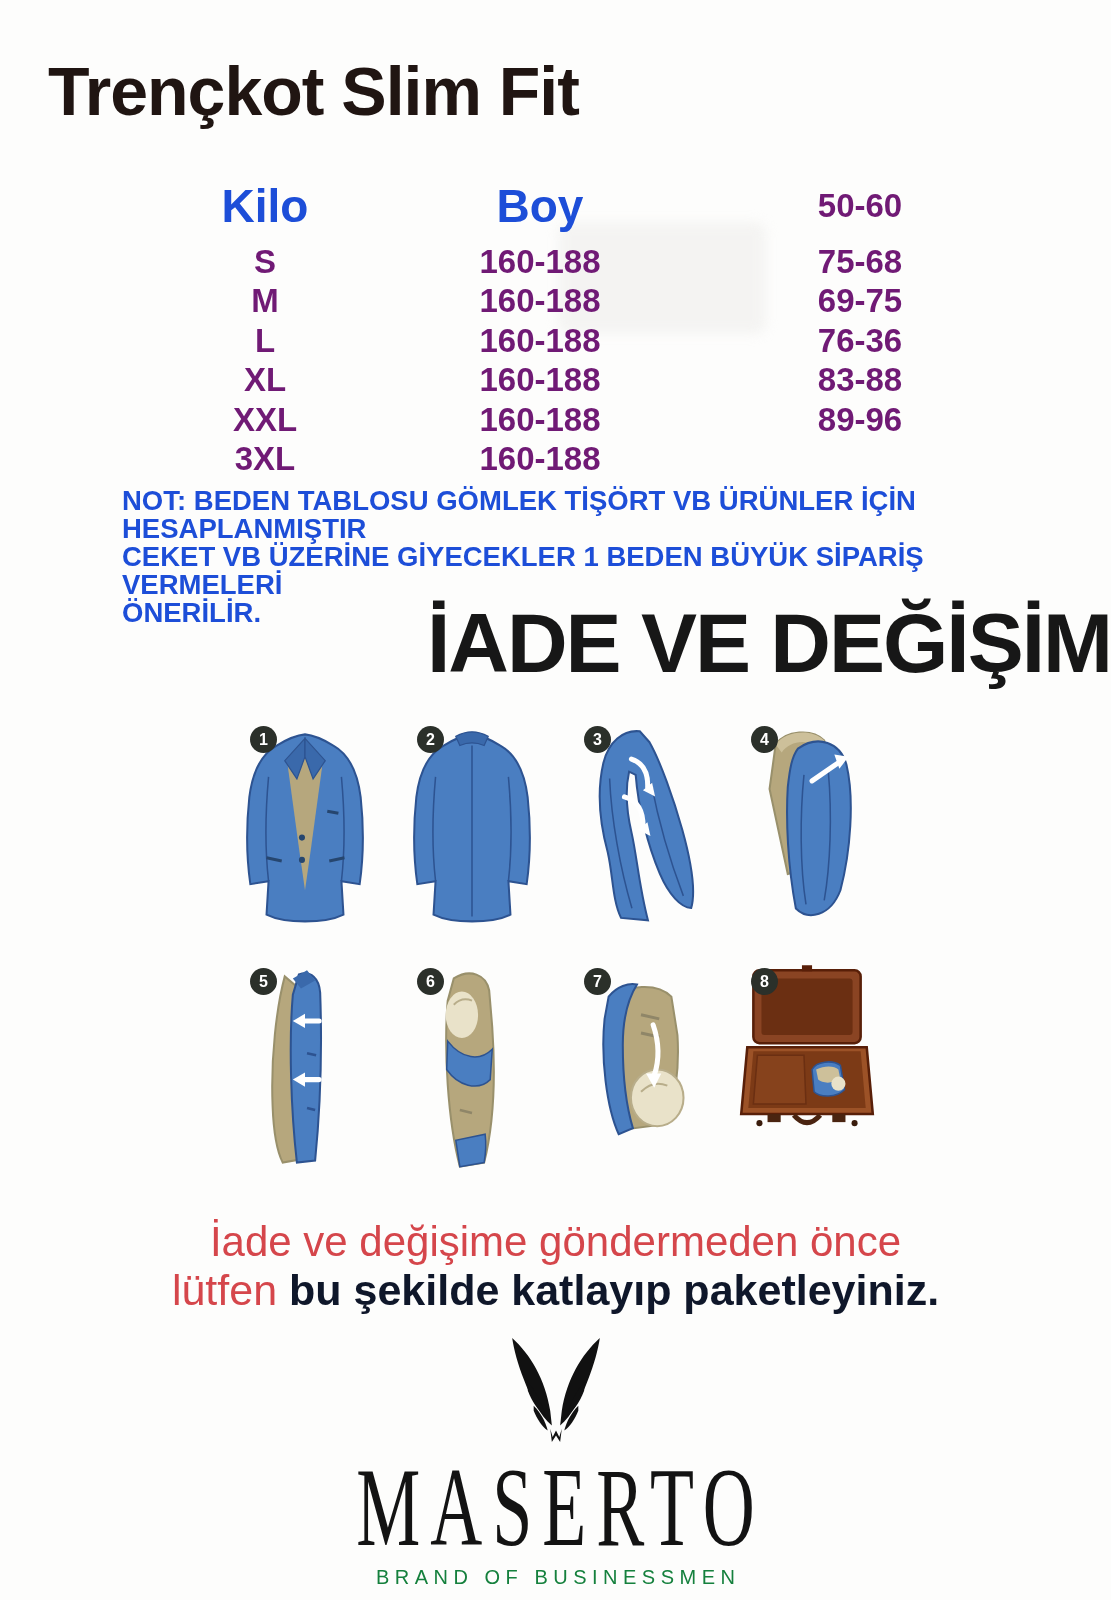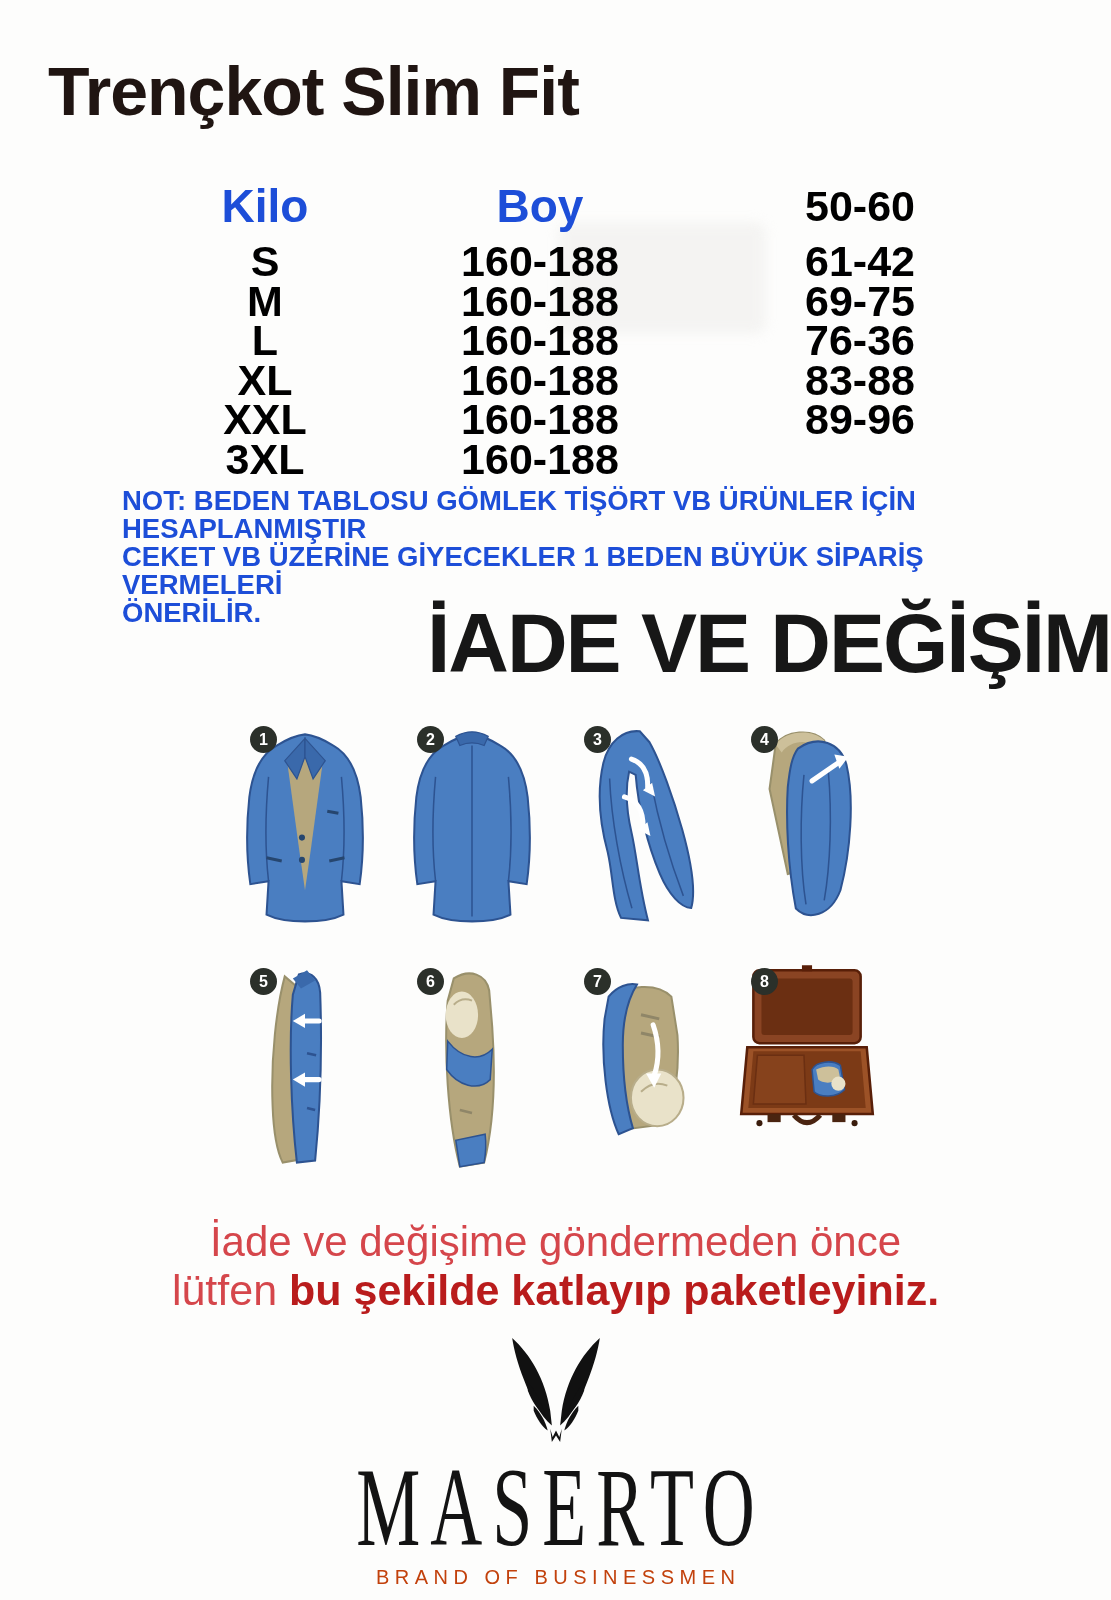--- a/index.html
+++ b/index.html
@@ -20,21 +20,21 @@
     position:absolute;left:558px;top:222px;width:208px;height:112px;
     background:#efeeec;filter:blur(6px);opacity:.6;border-radius:10px;
   }
   .size-table{
     position:absolute;left:140px;top:170px;width:890px;
     display:grid;grid-template-columns:250px 300px 340px;
     grid-template-rows:72px repeat(6,39.5px);
   }
   .size-table .cell{
     display:flex;align-items:center;justify-content:center;
-    font-weight:bold;font-size:43px;color:#000000;
+    font-weight:bold;font-size:33px;color:#701a75;
   }
   .size-table .hdr{font-size:46px;color:#1d4ed8;}
   
   .size-note{
     position:absolute;left:122px;top:487px;width:900px;
     font-size:27.5px;line-height:28px;font-weight:bold;
   }
   
   .returns-heading{
     position:absolute;top:595px;left:0;width:100%;text-align:right;
@@ -65,41 +65,41 @@
   
   .wings{position:absolute;left:494px;top:1336px;width:124px;height:108px;}
   .brand-name{
     position:absolute;top:1452px;left:0;width:100%;text-align:center;
     font-family:"Liberation Serif", serif;font-size:72px;font-weight:normal;
     letter-spacing:10px;text-indent:10px;color:#131313;line-height:1;
     transform:scaleY(1.55);transform-origin:center top;
   }
   .brand-tagline{
     position:absolute;top:1566px;left:0;width:100%;text-align:center;
-    font-size:20px;letter-spacing:5.5px;text-indent:5.5px;color:#c2410c;
+    font-size:20px;letter-spacing:5.5px;text-indent:5.5px;color:#15803d;
   }
 </style>
 </head>
 <body>
 
 <div class="page">
 
   <div class="product-title">Trençkot Slim Fit</div>
 
   <div class="table-shade"></div>
 
   <div class="size-table">
     <div class="cell hdr">Kilo</div>
     <div class="cell hdr">Boy</div>
 
     <div class="cell">50-60</div>
     <div class="cell">S</div>
     <div class="cell">160-188</div>
 
-    <div class="cell">61-42</div>
+    <div class="cell">75-68</div>
     <div class="cell">M</div>
     <div class="cell">160-188</div>
 
     <div class="cell">69-75</div>
     <div class="cell">L</div>
     <div class="cell">160-188</div>
 
     <div class="cell">76-36</div>
     <div class="cell">XL</div>
     <div class="cell">160-188</div>
@@ -228,21 +228,21 @@
         <rect x="108" y="156" width="13" height="8" fill="#4a2410"></rect>
         <path d="M70 157 q13 15 26 0" fill="none" stroke="#4a2410" stroke-width="5"></path>
         <circle cx="36" cy="165" r="3" fill="#3a1c0c"></circle>
           <circle cx="130" cy="165" r="3" fill="#3a1c0c"></circle>
       </svg>
     </div>
   </div>
 
   <div class="inst-line1" style="color:#d5464b;">İade ve değişime göndermeden önce</div>
   <div class="inst-line2" style="color:#d5464b;">
-    <span>lütfen </span><span class="bold" style="color:#b91c1c;">bu şekilde katlayıp paketleyiniz.</span>
+    <span>lütfen </span><span class="bold" style="color:#0f172a;">bu şekilde katlayıp paketleyiniz.</span>
   </div>
 
   <svg class="wings" viewBox="0 0 150 130">
     <path d="M22 2 C44 22 62 52 68 90 L70 108 C56 96 44 74 36 52 C29 34 24 16 22 2 Z" fill="#111111"></path>
     <path d="M128 2 C106 22 88 52 82 90 L80 108 C94 96 106 74 114 52 C121 34 126 16 128 2 Z" fill="#111111"></path>
     <path d="M40 54 C50 66 58 80 62 96 C53 90 46 79 41 66 Z" fill="#111111"></path>
     <path d="M110 54 C100 66 92 80 88 96 C97 90 104 79 109 66 Z" fill="#111111"></path>
     <path d="M48 84 C56 92 62 102 65 114 C58 109 52 100 48 90 Z" fill="#111111"></path>
     <path d="M102 84 C94 92 88 102 85 114 C92 109 98 100 102 90 Z" fill="#111111"></path>
     <path d="M68 112 L71 122 L75 114 L79 122 L82 112 L80 128 L75 120 L70 128 Z" fill="#111111"></path>

